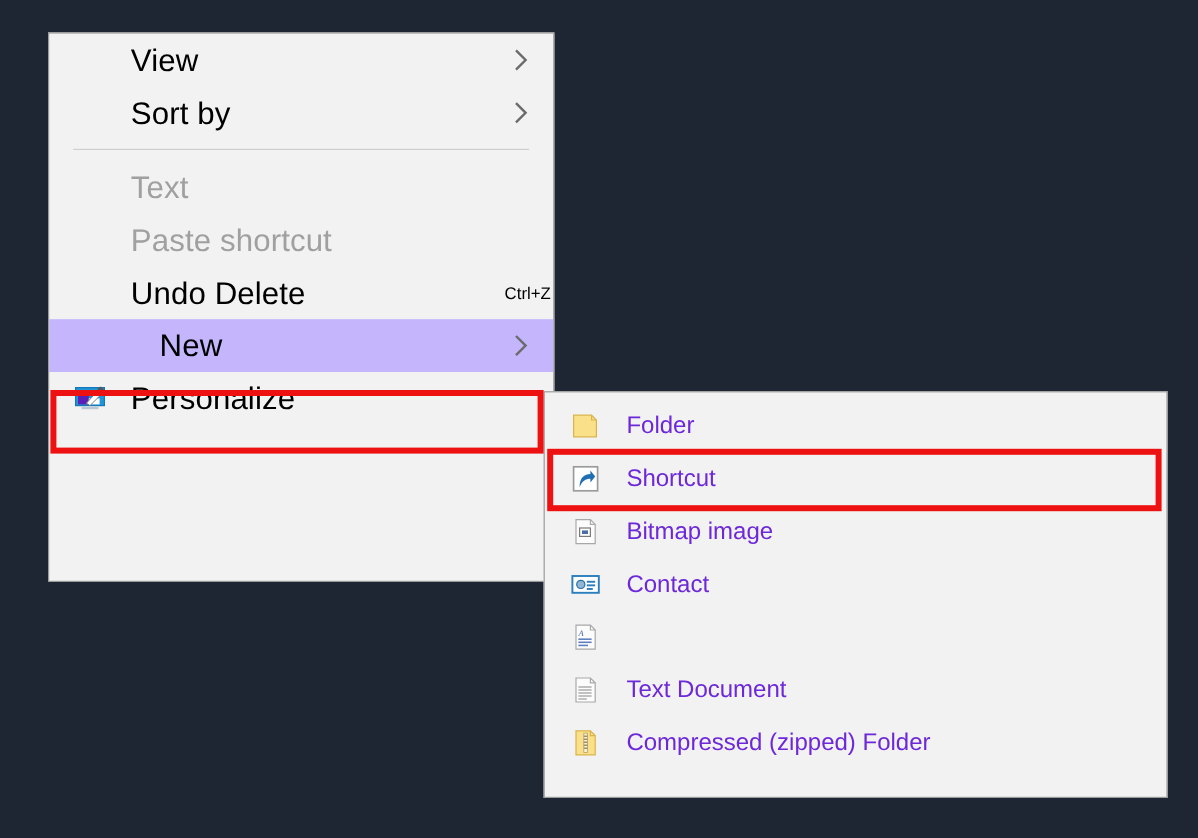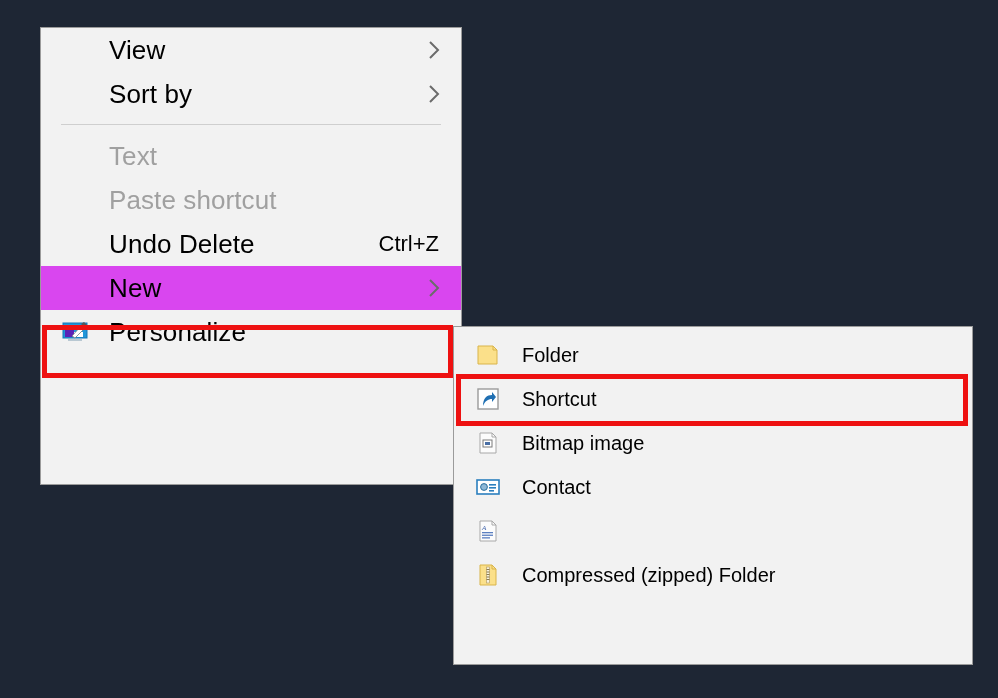--- a/index.html
+++ b/index.html
@@ -46,32 +46,33 @@
     font-size: 26px;
     color: #000000;
     letter-spacing: 0.1px;
     white-space: nowrap;
   }
   .menu-row.disabled .label {
     color: #a0a0a0;
   }
   .menu-row .accel {
     position: absolute;
-    right: 22px;
-    font-size: 22px;
+    right: 2px;
+    font-size: 14px;
     color: #000000;
   }
   .menu-row .chevron {
     position: absolute;
     right: 20px;
     width: 14px;
     height: 22px;
   }
   .menu-row.highlight {
-    background: #d946ef;
+    background: #c4b5fd;
+    padding-left: 24px;
   }
 
   .separator {
     height: 1px;
     background: #cfcfcf;
     margin: 8px 20px 9px 20px;
   }
 
   
   .annot-box {
@@ -113,21 +114,21 @@
   .sub-row .icon-slot {
     width: 68px;
     min-width: 68px;
     height: 44px;
     display: flex;
     align-items: center;
     justify-content: center;
   }
   .sub-row .label {
     font-size: 20px;
-    color: #000000;
+    color: #6d28d9;
     white-space: nowrap;
   }
 
   svg { display: block; }
 </style>
 </head>
 <body>
 
 <div id="context-menu">
 
@@ -250,20 +251,34 @@
         <path d="M5 2 H17 L21 6 V22 H5 Z" fill="#fcfcfc" stroke="#a8a8a8" stroke-width="1"></path>
         <path d="M17 2 V6 H21" fill="none" stroke="#a8a8a8" stroke-width="1"></path>
         <text x="7" y="11" font-family="Liberation Serif, serif" font-size="7" fill="#3a5fa8" font-style="italic">A</text>
         <rect x="7" y="13" width="11" height="1.3" fill="#5b7fc0"></rect>
         <rect x="7" y="15.6" width="11" height="1.3" fill="#5b7fc0"></rect>
         <rect x="7" y="18.2" width="8" height="1.3" fill="#5b7fc0"></rect>
       </svg>
     </span>
   </div>
 
+  <div class="sub-row">
+    <span class="icon-slot">
+      <svg viewBox="0 0 26 24" width="26" height="24">
+        <path d="M5 2 H17 L21 6 V22 H5 Z" fill="#fcfcfc" stroke="#a8a8a8" stroke-width="1"></path>
+        <path d="M17 2 V6 H21" fill="none" stroke="#a8a8a8" stroke-width="1"></path>
+        <rect x="7" y="9" width="11" height="1" fill="#9a9a9a"></rect>
+        <rect x="7" y="11.5" width="11" height="1" fill="#9a9a9a"></rect>
+        <rect x="7" y="14" width="11" height="1" fill="#9a9a9a"></rect>
+        <rect x="7" y="16.5" width="11" height="1" fill="#9a9a9a"></rect>
+        <rect x="7" y="19" width="7" height="1" fill="#9a9a9a"></rect>
+      </svg>
+    </span>
+    <span class="label">Text Document</span>
+  </div>
 
   <div class="sub-row">
     <span class="icon-slot">
       <svg viewBox="0 0 26 24" width="26" height="24">
         <path d="M5 2 H17 L21 6 V22 H5 Z" fill="#fbe08a" stroke="#d9b44a" stroke-width="1"></path>
         <path d="M17 2 V6 H21" fill="none" stroke="#d9b44a" stroke-width="1"></path>
         <rect x="11.5" y="4" width="3" height="16" fill="#f6f2e0" stroke="#b9a26a" stroke-width="0.7"></rect>
         <rect x="11.5" y="6" width="3" height="1" fill="#8a7b50"></rect>
         <rect x="11.5" y="8.5" width="3" height="1" fill="#8a7b50"></rect>
         <rect x="11.5" y="11" width="3" height="1" fill="#8a7b50"></rect>

